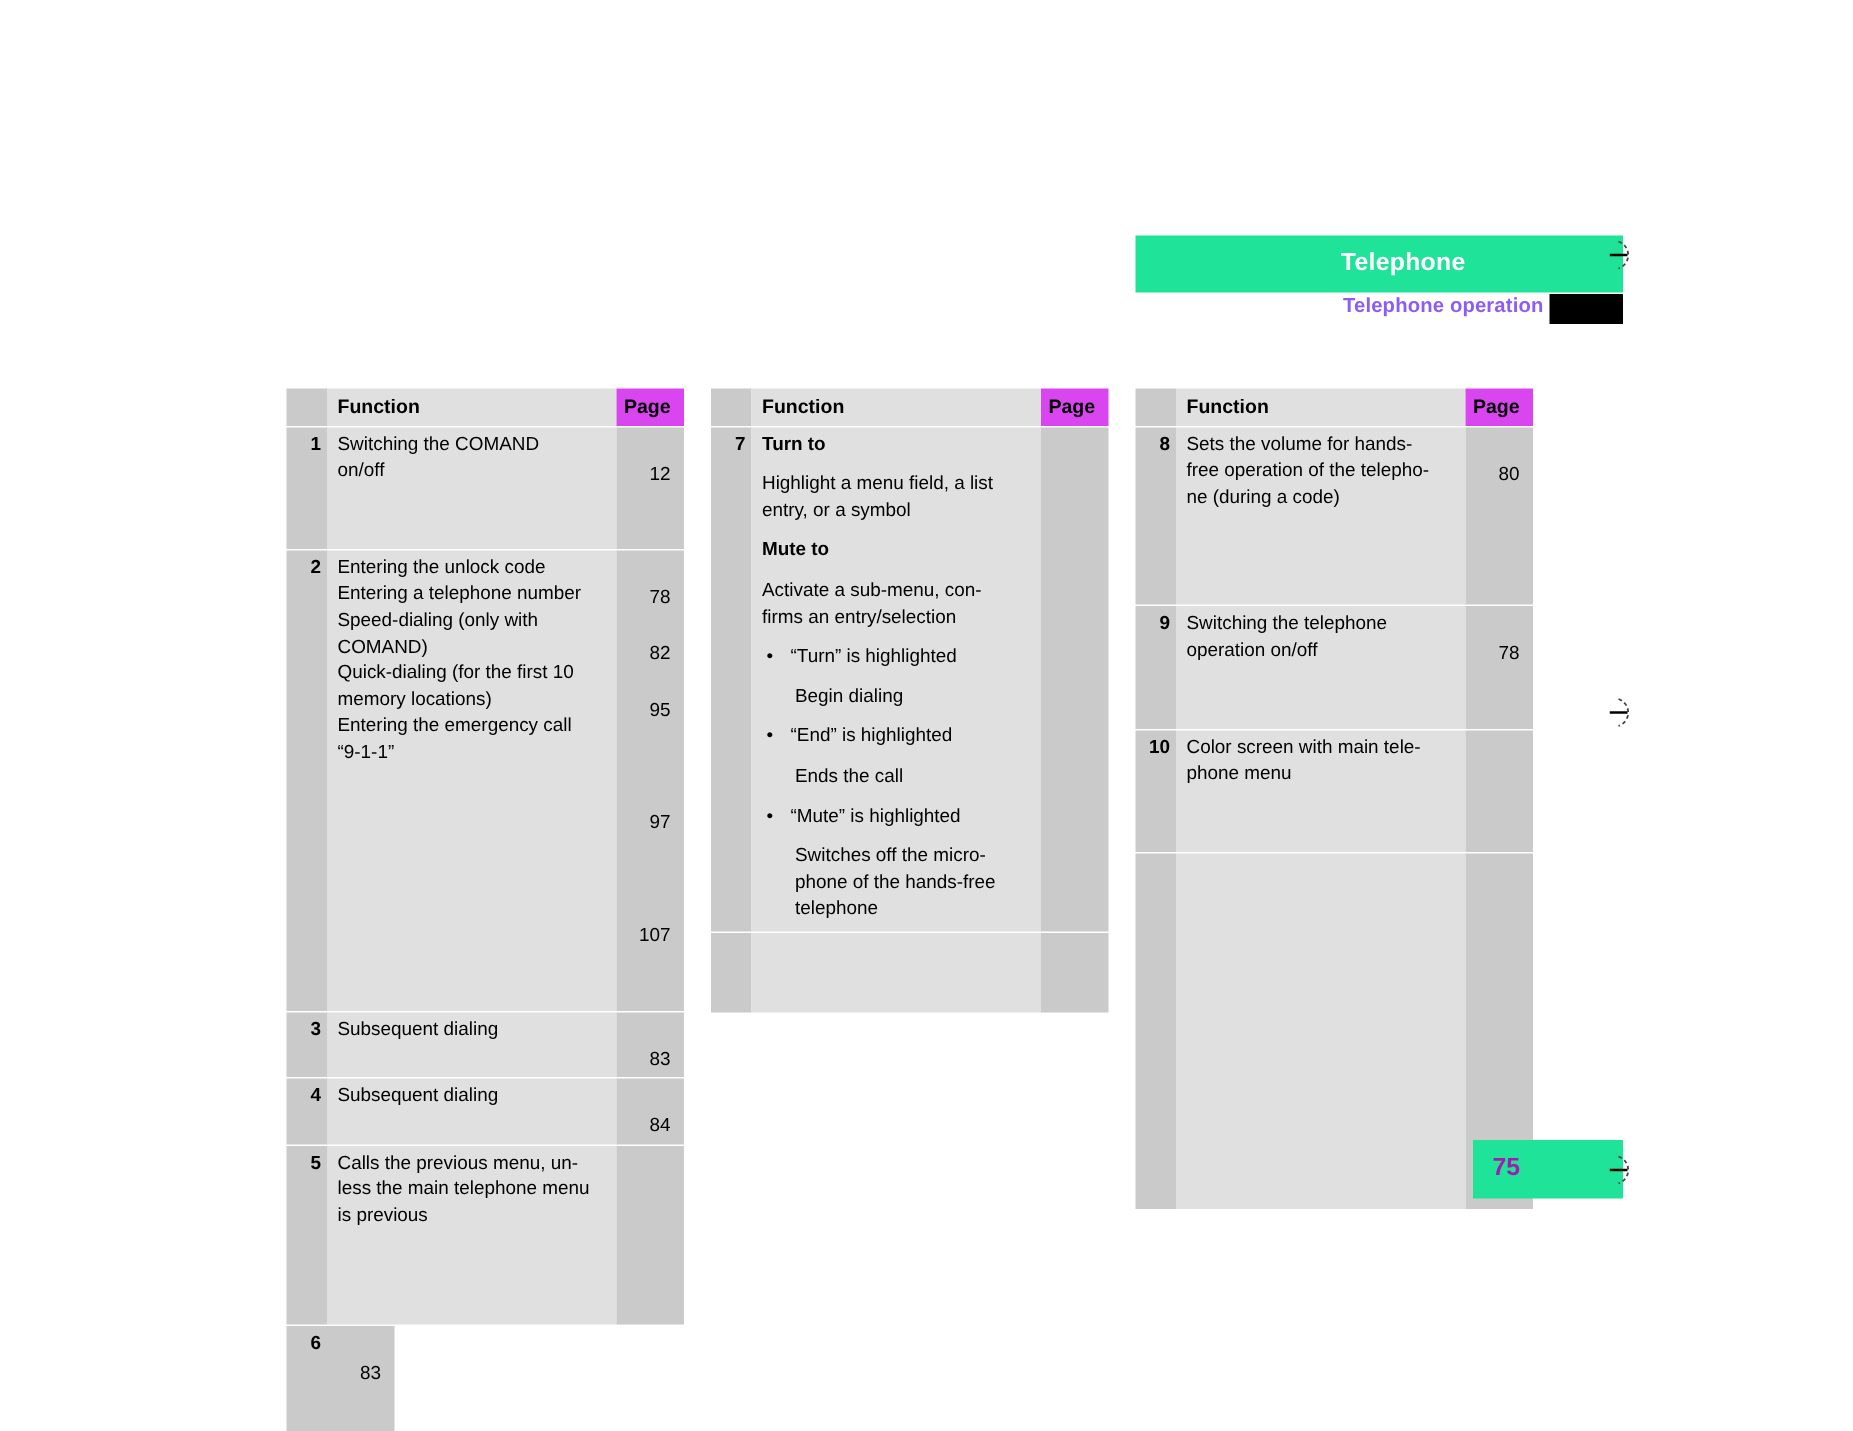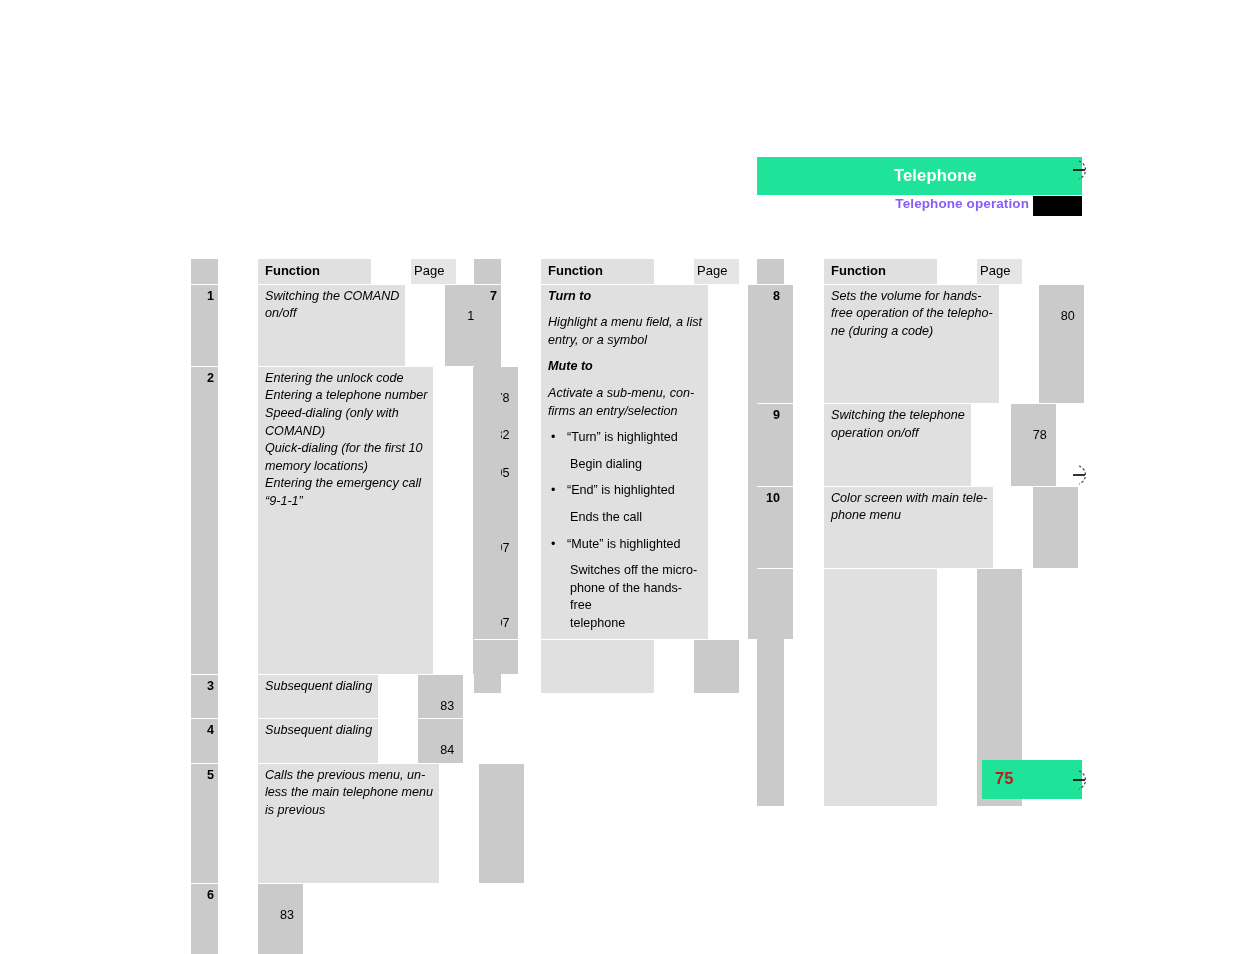--- a/index.html
+++ b/index.html
@@ -81,21 +81,20 @@
   #table-1 { left: 191px; width: 265px; }
   #table-2 { left: 474px; width: 265px; }
   #table-3 { left: 757px; width: 265px; }
 
   .trow {
     display: flex;
     flex-direction: row;
     align-items: stretch;
     border-bottom: 1px solid #ffffff;
     min-height: 0;
-    gap: 40px;
   }
   .trow:last-child { border-bottom: none; }
 
   .c-num {
     width: 27px;
     flex: 0 0 27px;
     background: #cacaca;
     text-align: right;
     padding: 3px 4px 3px 0;
     box-sizing: border-box;
@@ -120,28 +119,28 @@
   
   .trow.head .c-num { background: #cacaca; }
   .trow.head .c-fn {
     background: #e0e0e0;
     font-weight: bold;
     font-size: 13px;
     padding-top: 3px;
     padding-bottom: 4px;
   }
   .trow.head .c-pg {
-    background: #e5e5e5;
-    font-weight: normal;
+    background: #d946ef;
+    font-weight: bold;
     font-size: 13px;
-    text-align: left;
+    text-align: right;
     padding-left: 3px;
   }
 
-  .fn-line { display: block; white-space: pre; font-style: italic; }
+  .fn-line { display: block; white-space: pre; }
   .fn-bold { font-weight: bold; display: block; }
   .fn-gap { height: 9px; }
 
   .pg-line { display: block; margin-top: 20px; }
   .pg-blank { display: block; visibility: hidden; }
 
   .bullet-row {
     display: flex;
     flex-direction: row;
   }
@@ -165,21 +164,21 @@
     left: 982px;
     top: 760px;
     width: 100px;
     height: 39px;
     background: #20e39a;
   }
   #page-number-box .pgnum {
     position: absolute;
     left: 13px;
     top: 9px;
-    color: #b91c1c;
+    color: #a21caf;
     font-size: 16.5px;
     font-weight: bold;
   }
 </style>
 </head>
 <body>
 
 <div id="page-header">
   <span class="chapter-title">Telephone</span>
 </div>

